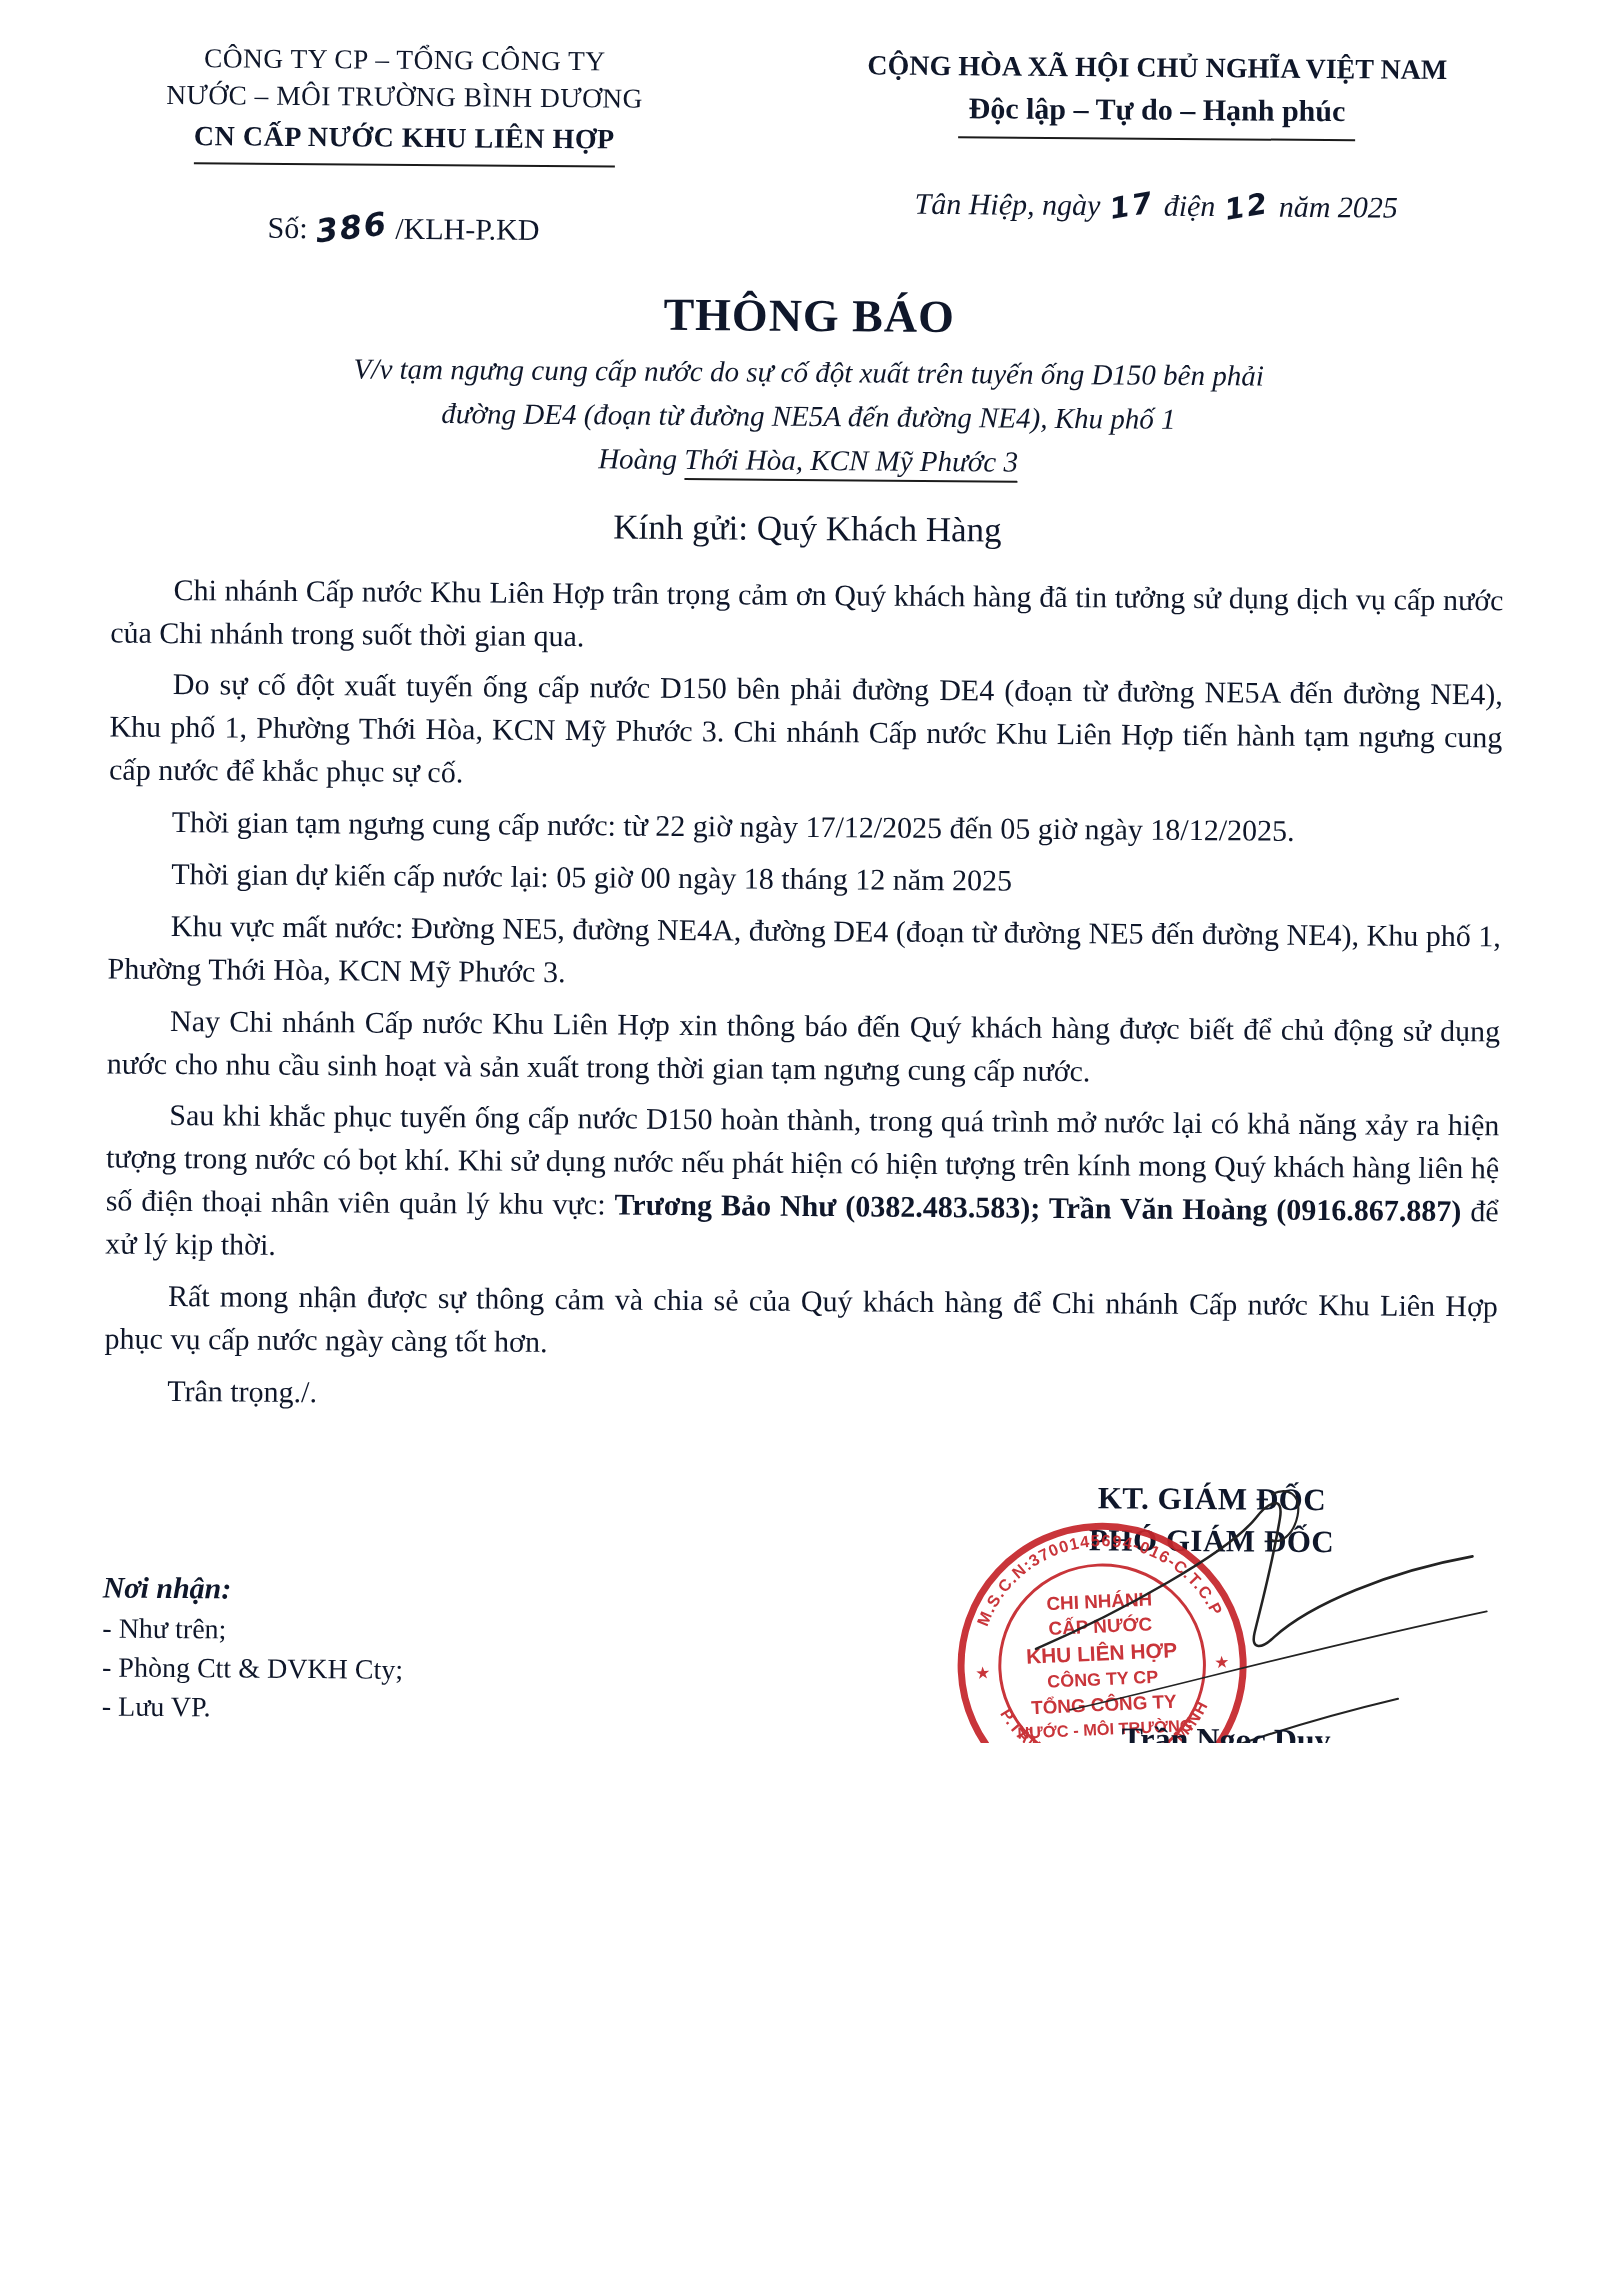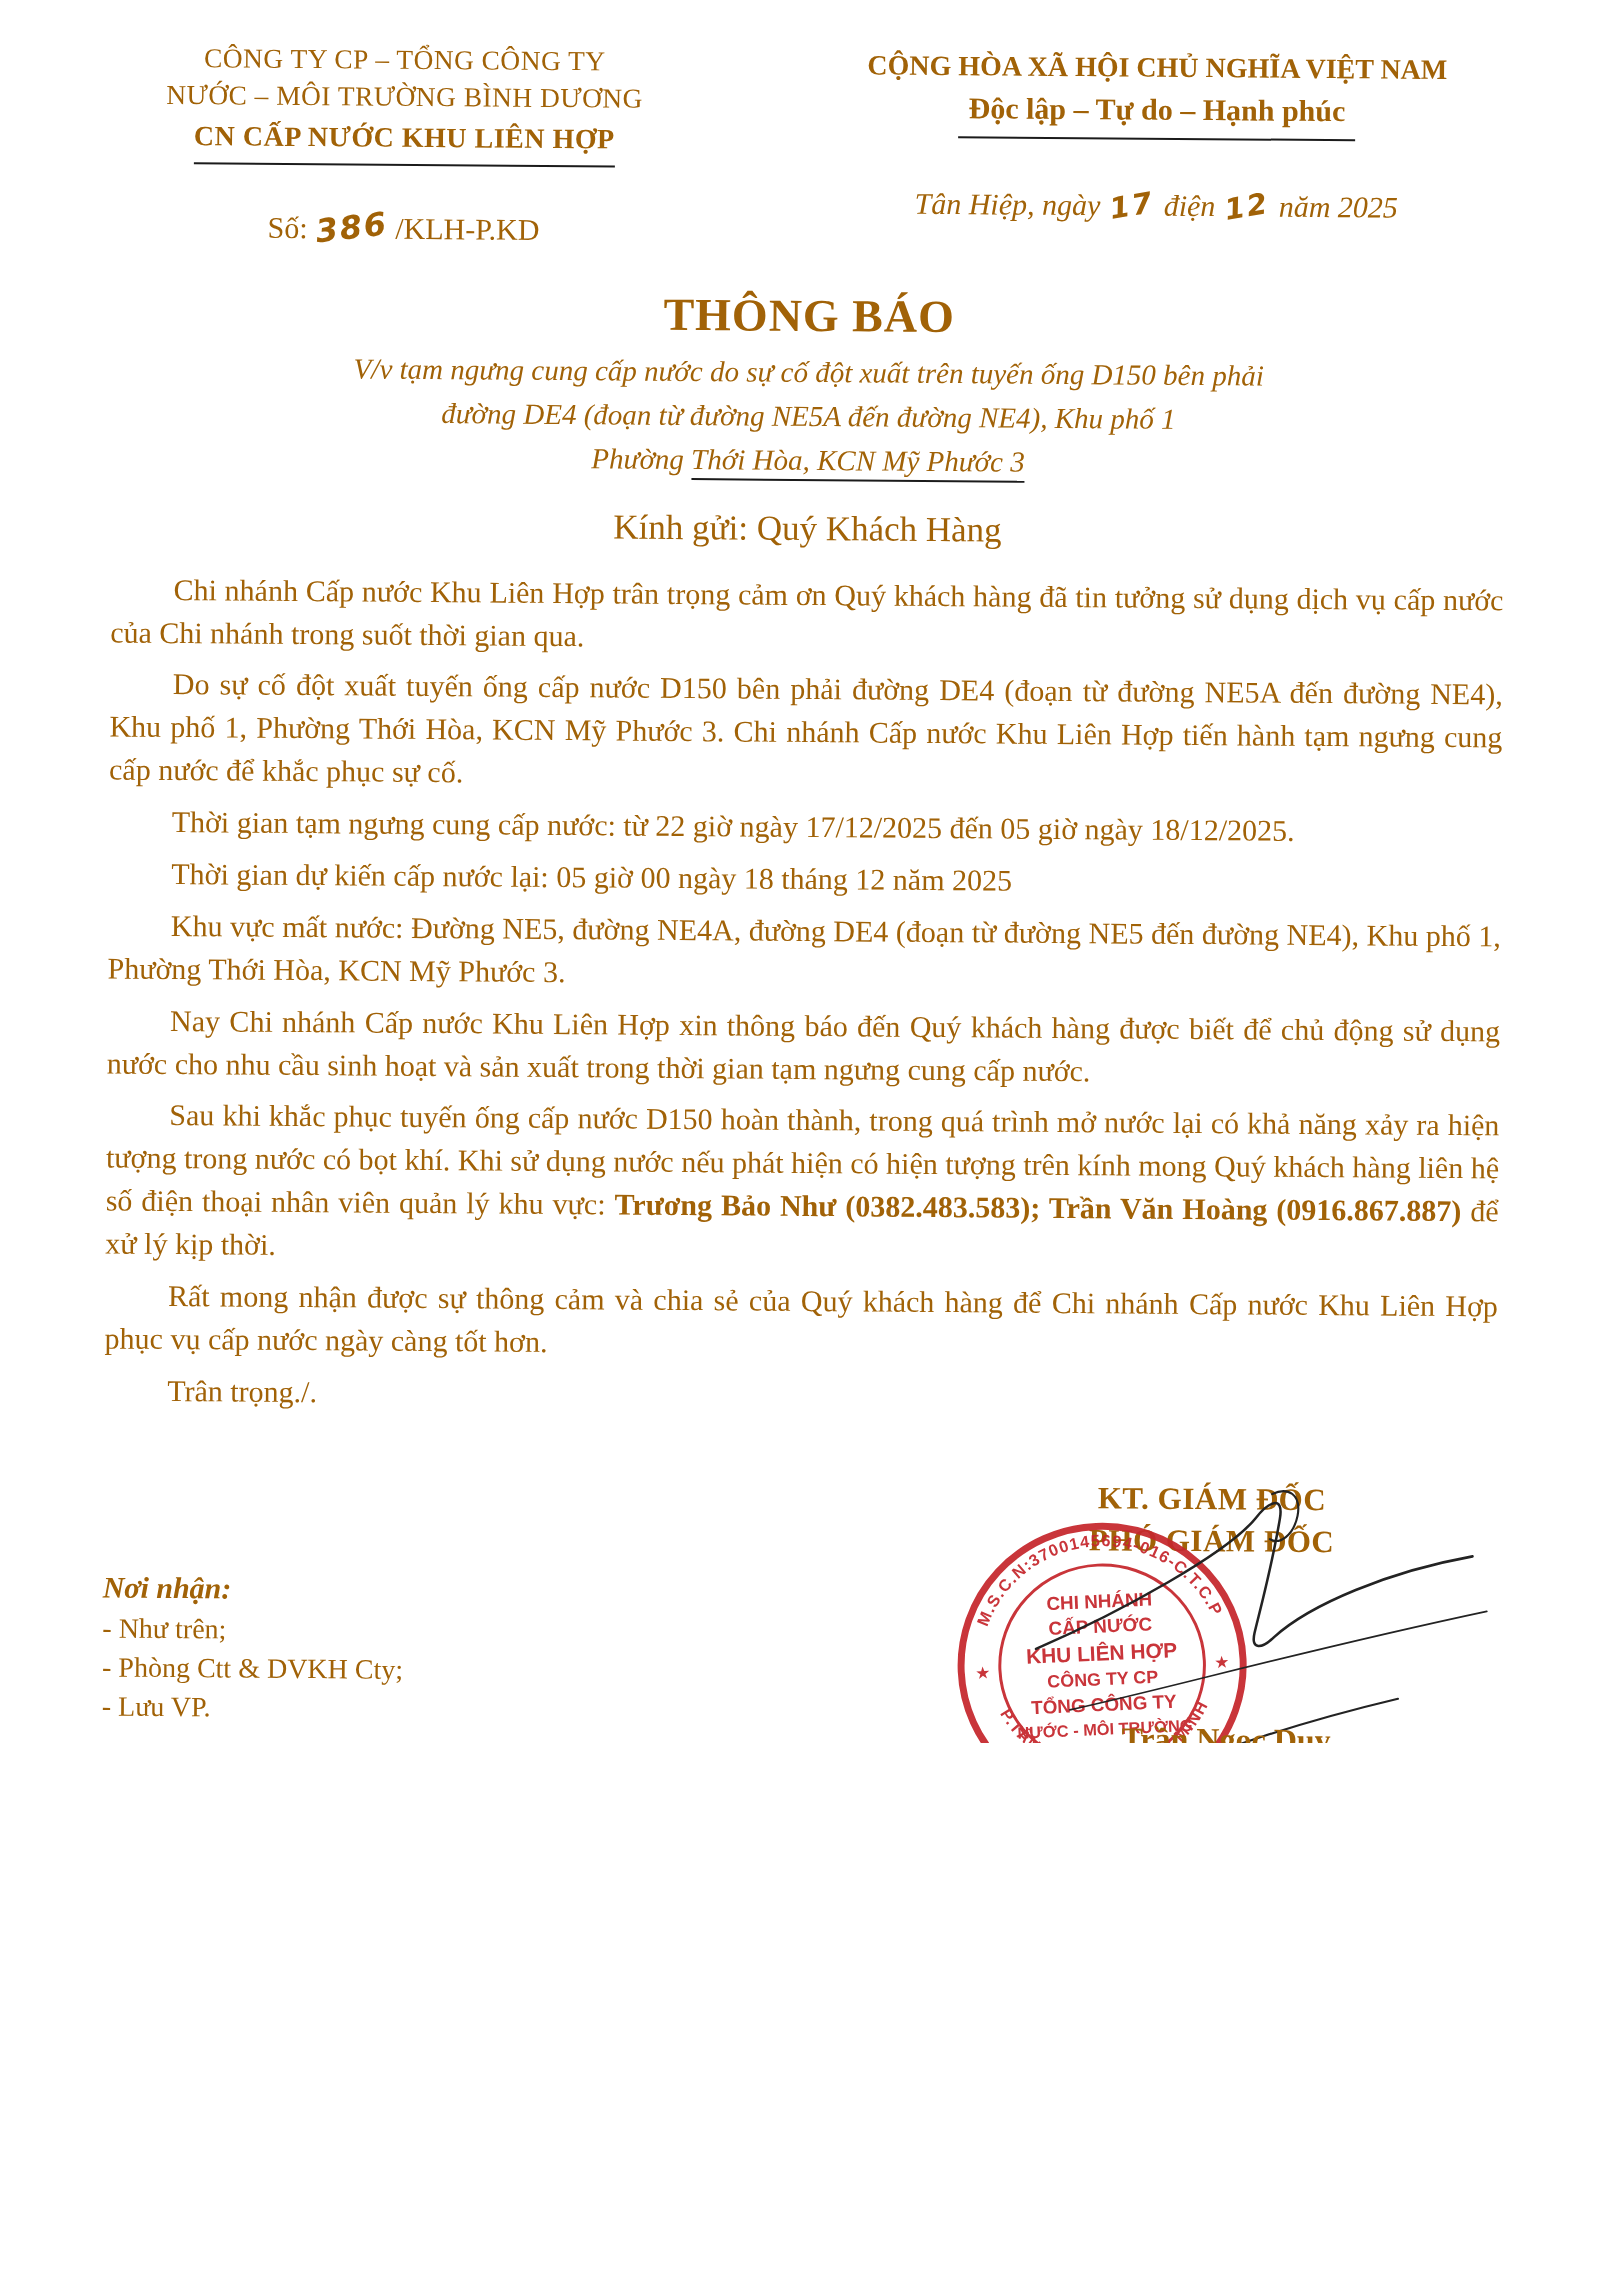--- a/index.html
+++ b/index.html
@@ -1,18 +1,18 @@
 <!DOCTYPE html>
 <html><head>
 <meta charset="utf-8">
 <style>
   html,body{margin:0;padding:0;background:#ffffff;}
   .page{
     position:relative;width:1613px;height:1743px;background:#ffffff;
-    overflow:hidden;color:#a16207;
+    overflow:hidden;color:#0f172a;
     font-family:"Liberation Serif",serif;
   }
   .rot{position:absolute;inset:0;transform:rotate(.45deg);transform-origin:50% 38%;}
 
   
   .hdr{display:flex;padding:45px 54px 0 54px;}
   .h-left{width:46%;text-align:center;}
   .h-left .l1{font-size:27.4px;line-height:37px;letter-spacing:0.5px;}
   .h-left .l3wrap{line-height:43px;}
   .h-left .l3{font-weight:bold;font-size:28px;display:inline-block;
@@ -82,21 +82,21 @@
         <span class="hand">12</span>
         <span>năm 2025</span>
       </div>
     </div>
   </div>
 
   <div class="title">THÔNG BÁO</div>
   <div class="subtitle">
     <div>V/v tạm ngưng cung cấp nước do sự cố đột xuất trên tuyến ống D150 bên phải</div>
     <div>đường DE4 (đoạn từ đường NE5A đến đường NE4), Khu phố 1</div>
-    <div><span>Phường </span><span class="ul">Thới Hòa, KCN Mỹ Phước 3</span></div>
+    <div><span>Hoàng </span><span class="ul">Thới Hòa, KCN Mỹ Phước 3</span></div>
   </div>
   <div class="kinh-gui">Kính gửi: Quý Khách Hàng</div>
 
   <div class="body-text">
     <p>Chi nhánh Cấp nước Khu Liên Hợp trân trọng cảm ơn Quý khách hàng đã tin tưởng sử dụng dịch vụ cấp nước của Chi nhánh trong suốt thời gian qua.</p>
     <p>Do sự cố đột xuất tuyến ống cấp nước D150 bên phải đường DE4 (đoạn từ đường NE5A đến đường NE4), Khu phố 1, Phường Thới Hòa, KCN Mỹ Phước 3. Chi nhánh Cấp nước Khu Liên Hợp tiến hành tạm ngưng cung cấp nước để khắc phục sự cố.</p>
     <p>Thời gian tạm ngưng cung cấp nước: từ 22 giờ ngày 17/12/2025 đến 05 giờ ngày 18/12/2025.</p>
     <p class="no-just">Thời gian dự kiến cấp nước lại:  05 giờ 00 ngày 18 tháng 12 năm 2025</p>
     <p>Khu vực mất nước: Đường NE5, đường NE4A, đường DE4 (đoạn từ đường NE5 đến đường NE4), Khu phố 1, Phường Thới Hòa, KCN Mỹ Phước 3.</p>
     <p>Nay Chi nhánh Cấp nước Khu Liên Hợp xin thông báo đến Quý khách hàng được biết để chủ động sử dụng nước cho nhu cầu sinh hoạt và sản xuất trong thời gian tạm ngưng cung cấp nước.</p>

